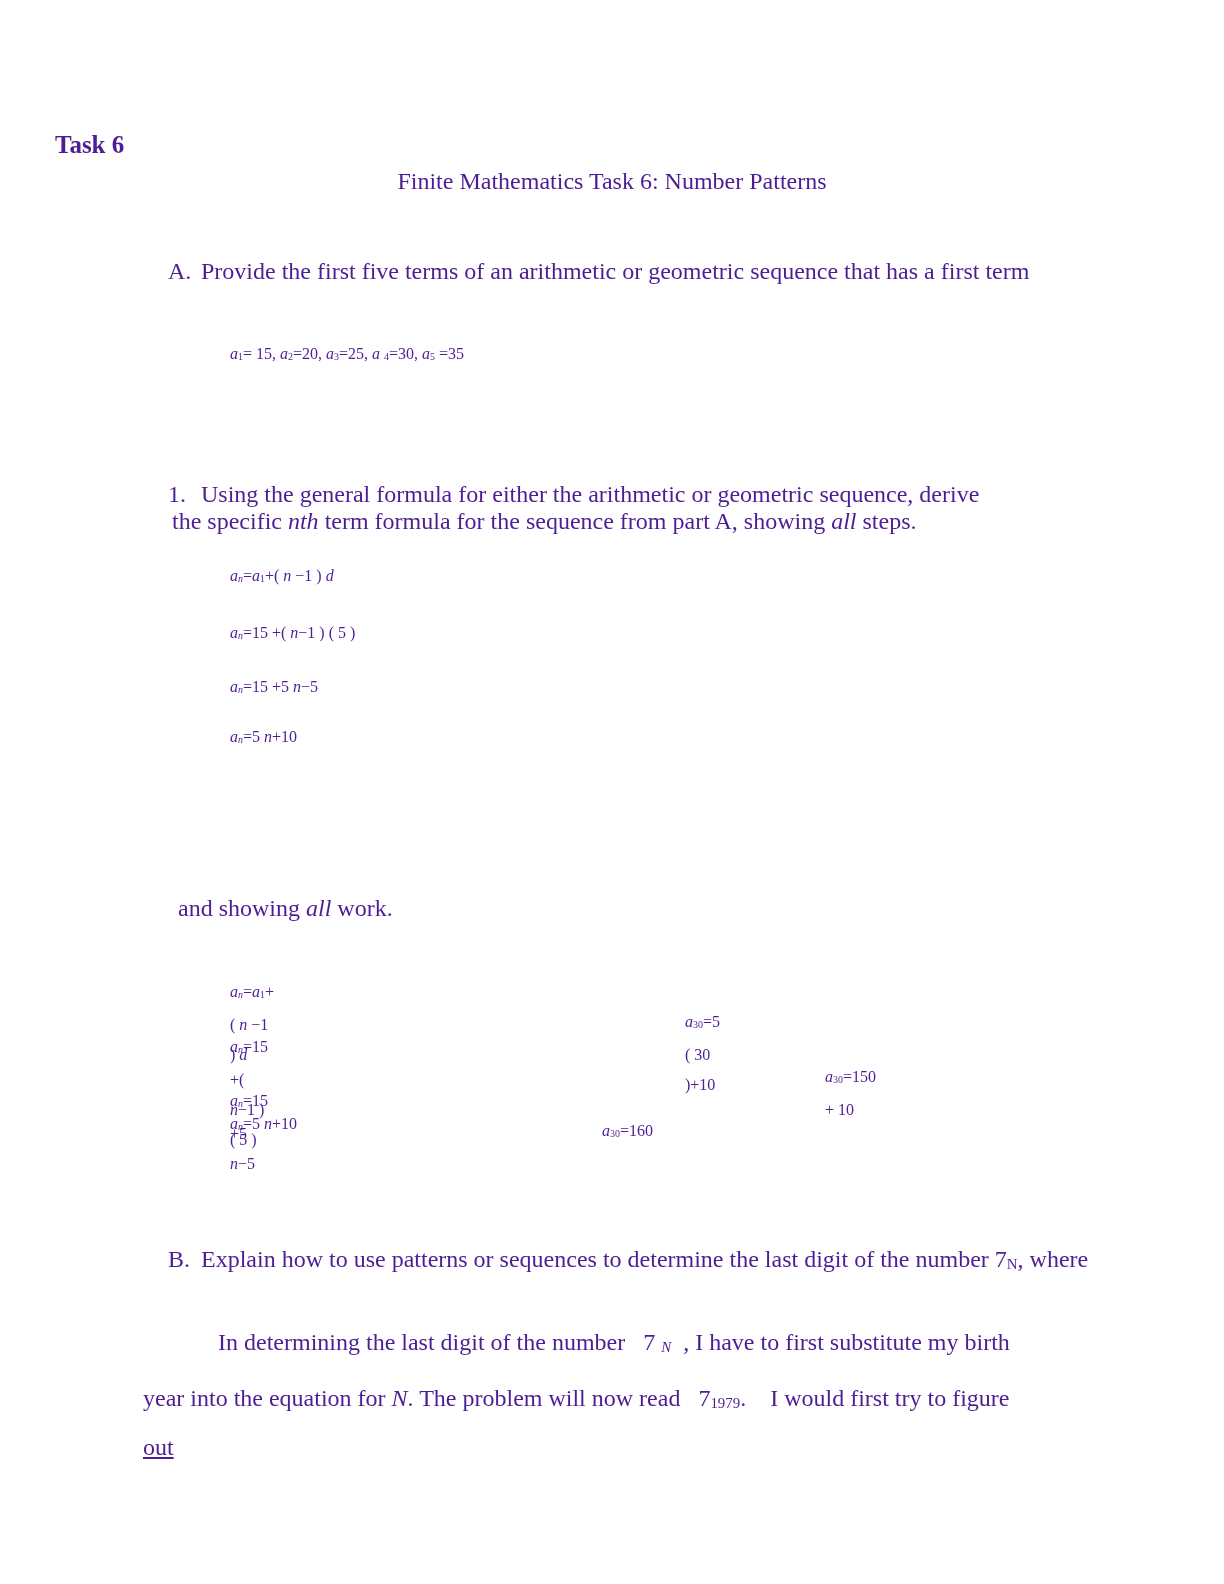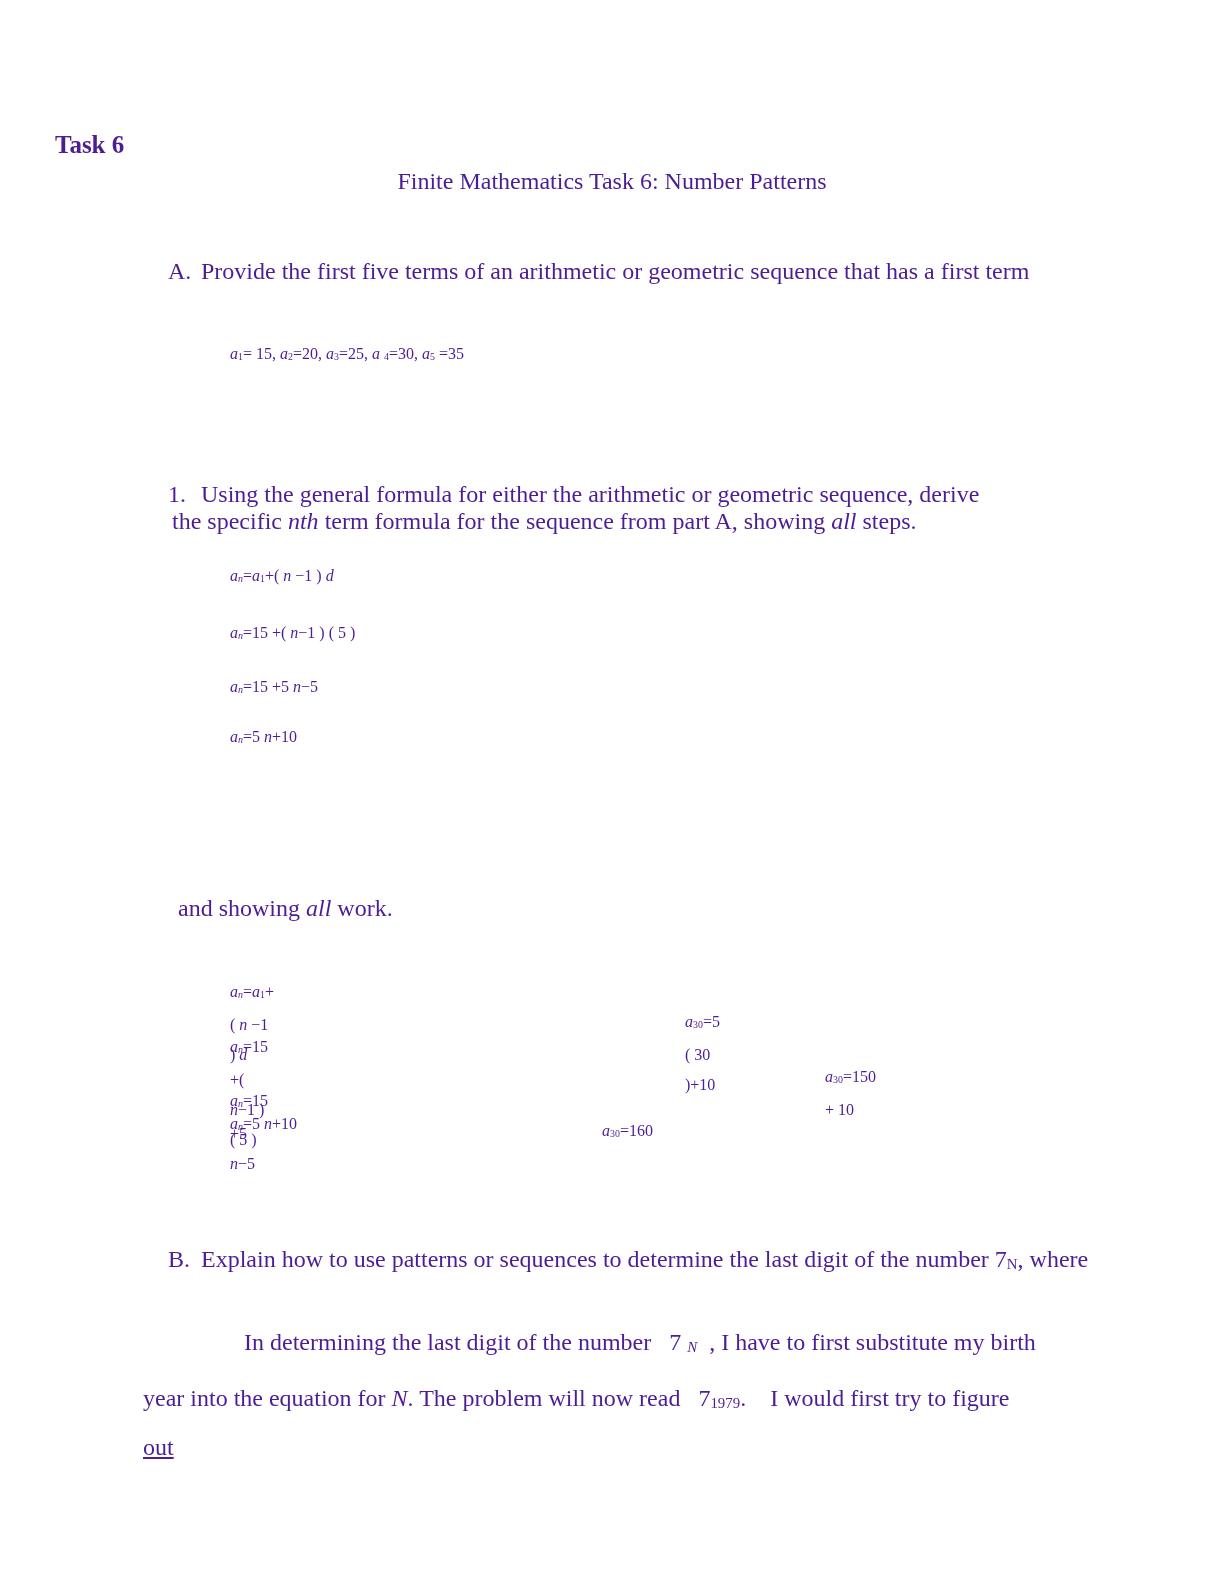--- a/index.html
+++ b/index.html
@@ -85,17 +85,17 @@
   <div class="line" style="top:1056px;">
     <span class="abs formula" style="left:230px;"><span class="i">a</span><span class="i sub">n</span><span>=15 +5 </span><span class="i">n</span><span>−5</span></span>
     <span class="abs formula" style="left:602px;font-family:Liberation Serif, serif;"><span class="i">a</span><span class="sub">30</span><span>=160</span></span>
   </div>
   <div class="line formula" style="left:230px; top:1109px;"><span class="i">a</span><span class="i sub">n</span><span>=5 </span><span class="i">n</span><span>+10</span></div>
 
   <div class="line" style="left:144px; top:1214px;">
     <span class="marker">B.</span><span><span>Explain how to use patterns or sequences to determine the last digit of the number 7</span><span class="sub">N</span><span>, where</span></span>
   </div>
 
-  <div class="line" style="left:218px; top:1327px;margin-left:26px;"><span>In determining the last digit of the number   7 </span><span class="i sub">N</span><span>  , I have to first substitute my birth</span></div>
+  <div class="line" style="left:218px; top:1327px;"><span>In determining the last digit of the number   7 </span><span class="i sub">N</span><span>  , I have to first substitute my birth</span></div>
   <div class="line" style="left:143px; top:1383px;"><span>year into the equation for </span><span class="i">N</span><span>. The problem will now read   7</span><span class="sub">1979</span><span>.    I would first try to figure</span></div>
   <div class="line" style="left:143px; top:1432px;text-decoration:underline;">out</div>
 
 </div>
 
 </body></html>

